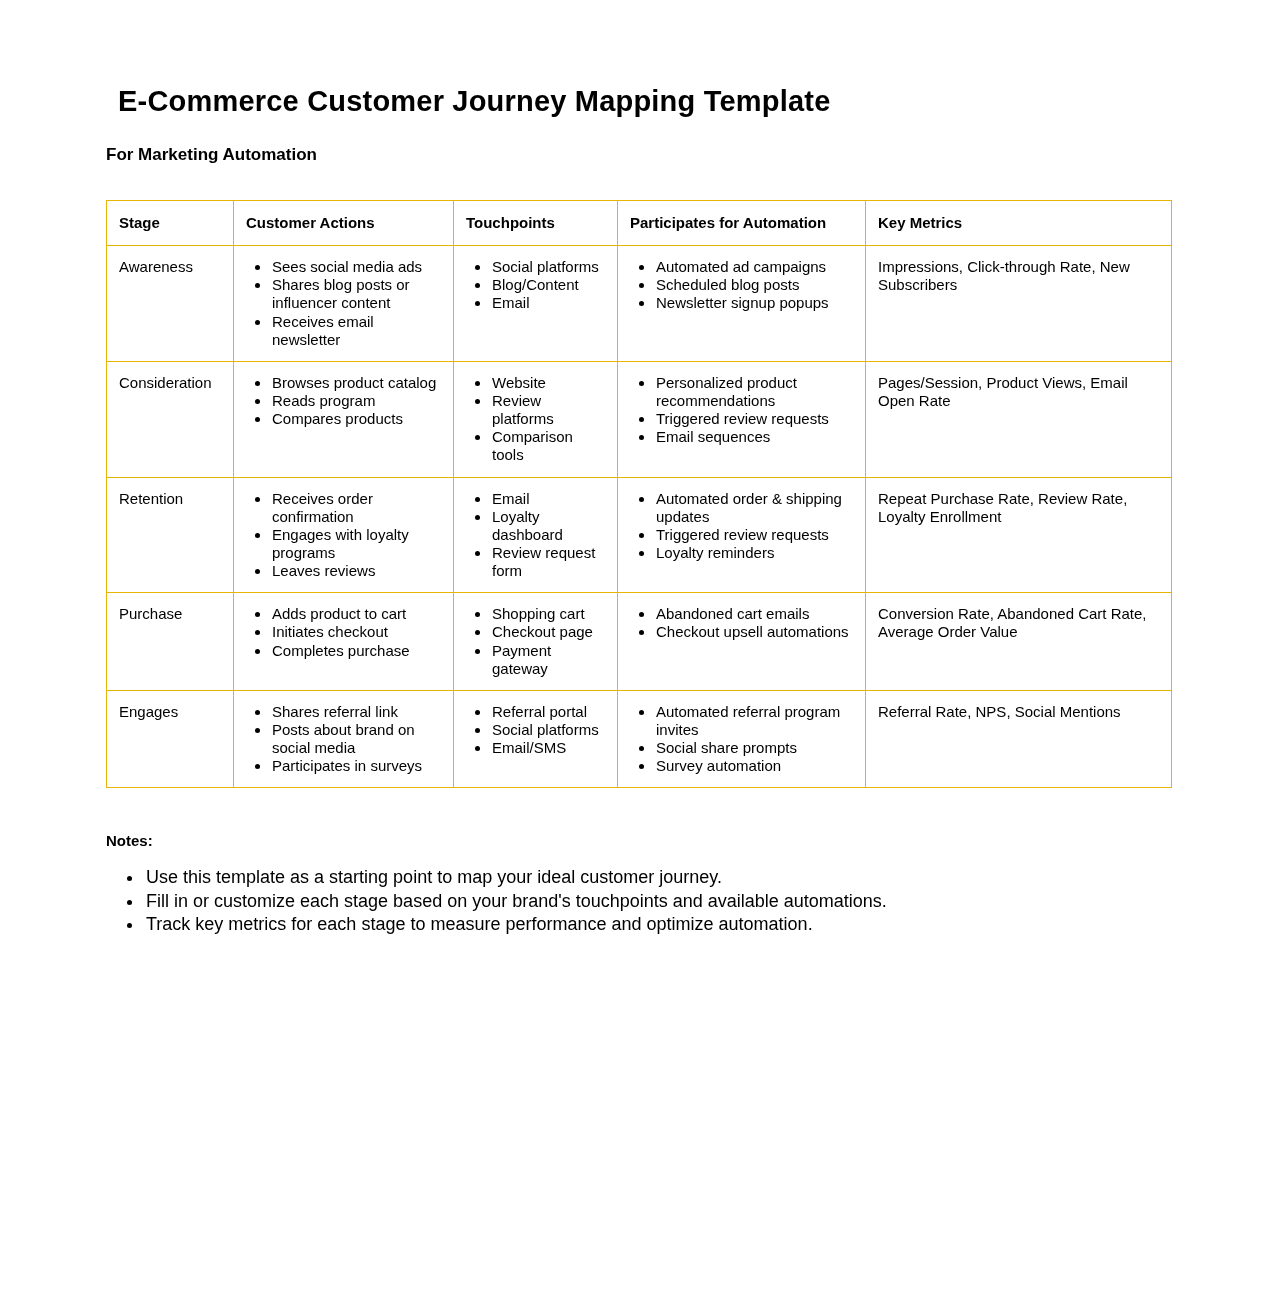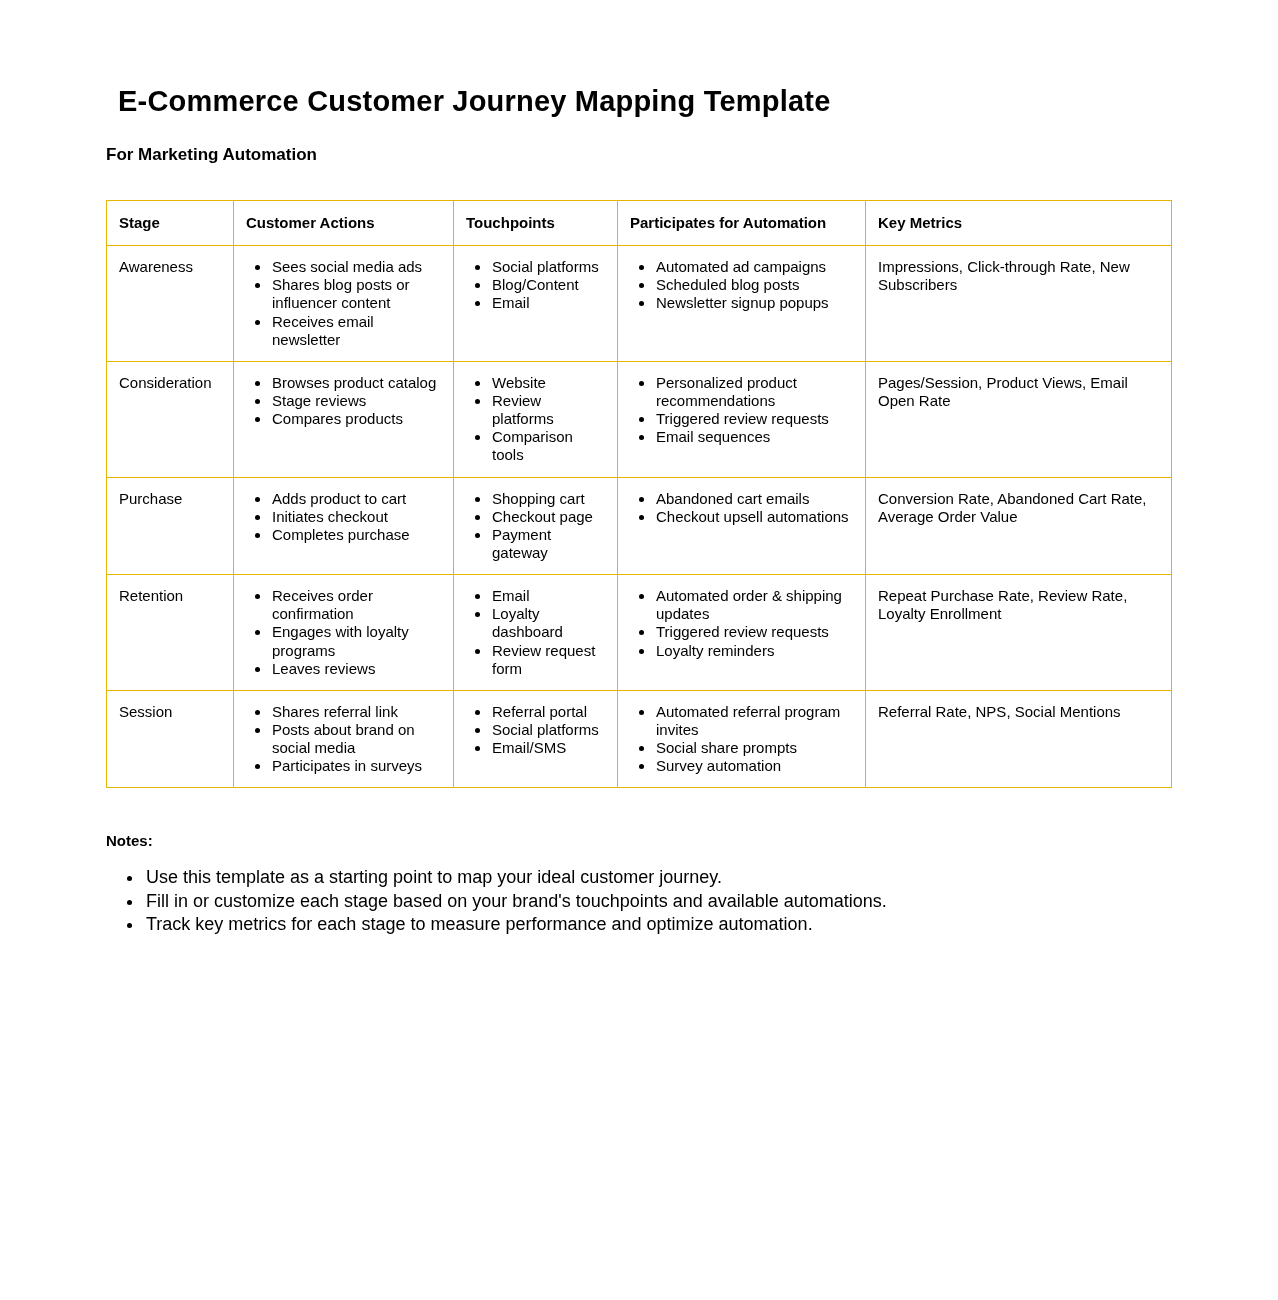--- a/index.html
+++ b/index.html
@@ -128,41 +128,66 @@
               <li>Newsletter signup popups</li>
             </ul>
           </td>
           <td>Impressions, Click-through Rate, New Subscribers</td>
         </tr>
         <tr>
           <td>Consideration</td>
           <td>
             <ul class="cell-list">
               <li>Browses product catalog</li>
-              <li>Stage reviews</li>
+              <li>Reads program</li>
               <li>Compares products</li>
             </ul>
           </td>
           <td>
             <ul class="cell-list">
               <li>Website</li>
               <li>Review platforms</li>
               <li>Comparison tools</li>
             </ul>
           </td>
           <td>
             <ul class="cell-list">
               <li>Personalized product recommendations</li>
               <li>Triggered review requests</li>
               <li>Email sequences</li>
             </ul>
           </td>
           <td>Pages/Session, Product Views, Email Open Rate</td>
         </tr>
         <tr>
+          <td>Retention</td>
+          <td>
+            <ul class="cell-list">
+              <li>Receives order confirmation</li>
+              <li>Engages with loyalty programs</li>
+              <li>Leaves reviews</li>
+            </ul>
+          </td>
+          <td>
+            <ul class="cell-list">
+              <li>Email</li>
+              <li>Loyalty dashboard</li>
+              <li>Review request form</li>
+            </ul>
+          </td>
+          <td>
+            <ul class="cell-list">
+              <li>Automated order &amp; shipping updates</li>
+              <li>Triggered review requests</li>
+              <li>Loyalty reminders</li>
+            </ul>
+          </td>
+          <td>Repeat Purchase Rate, Review Rate, Loyalty Enrollment</td>
+        </tr>
+        <tr>
           <td>Purchase</td>
           <td>
             <ul class="cell-list">
               <li>Adds product to cart</li>
               <li>Initiates checkout</li>
               <li>Completes purchase</li>
             </ul>
           </td>
           <td>
             <ul class="cell-list">
@@ -173,46 +198,21 @@
           </td>
           <td>
             <ul class="cell-list">
               <li>Abandoned cart emails</li>
               <li>Checkout upsell automations</li>
             </ul>
           </td>
           <td>Conversion Rate, Abandoned Cart Rate, Average Order Value</td>
         </tr>
         <tr>
-          <td>Retention</td>
-          <td>
-            <ul class="cell-list">
-              <li>Receives order confirmation</li>
-              <li>Engages with loyalty programs</li>
-              <li>Leaves reviews</li>
-            </ul>
-          </td>
-          <td>
-            <ul class="cell-list">
-              <li>Email</li>
-              <li>Loyalty dashboard</li>
-              <li>Review request form</li>
-            </ul>
-          </td>
-          <td>
-            <ul class="cell-list">
-              <li>Automated order &amp; shipping updates</li>
-              <li>Triggered review requests</li>
-              <li>Loyalty reminders</li>
-            </ul>
-          </td>
-          <td>Repeat Purchase Rate, Review Rate, Loyalty Enrollment</td>
-        </tr>
-        <tr>
-          <td>Session</td>
+          <td>Engages</td>
           <td>
             <ul class="cell-list">
               <li>Shares referral link</li>
               <li>Posts about brand on social media</li>
               <li>Participates in surveys</li>
             </ul>
           </td>
           <td>
             <ul class="cell-list">
               <li>Referral portal</li>

